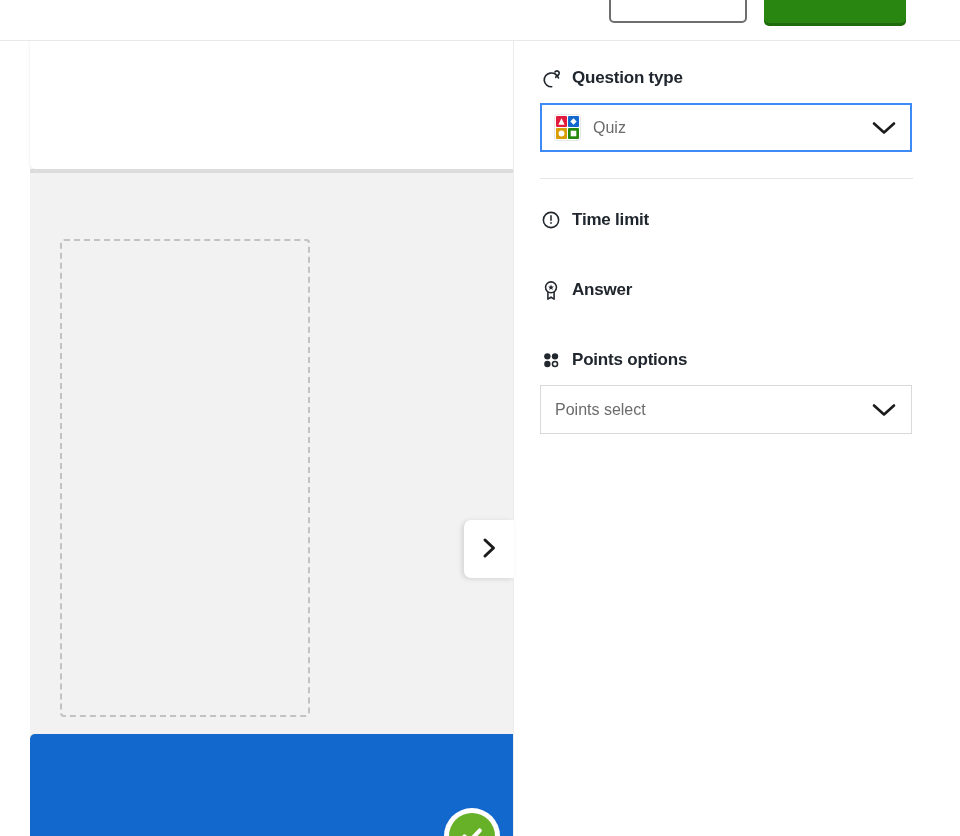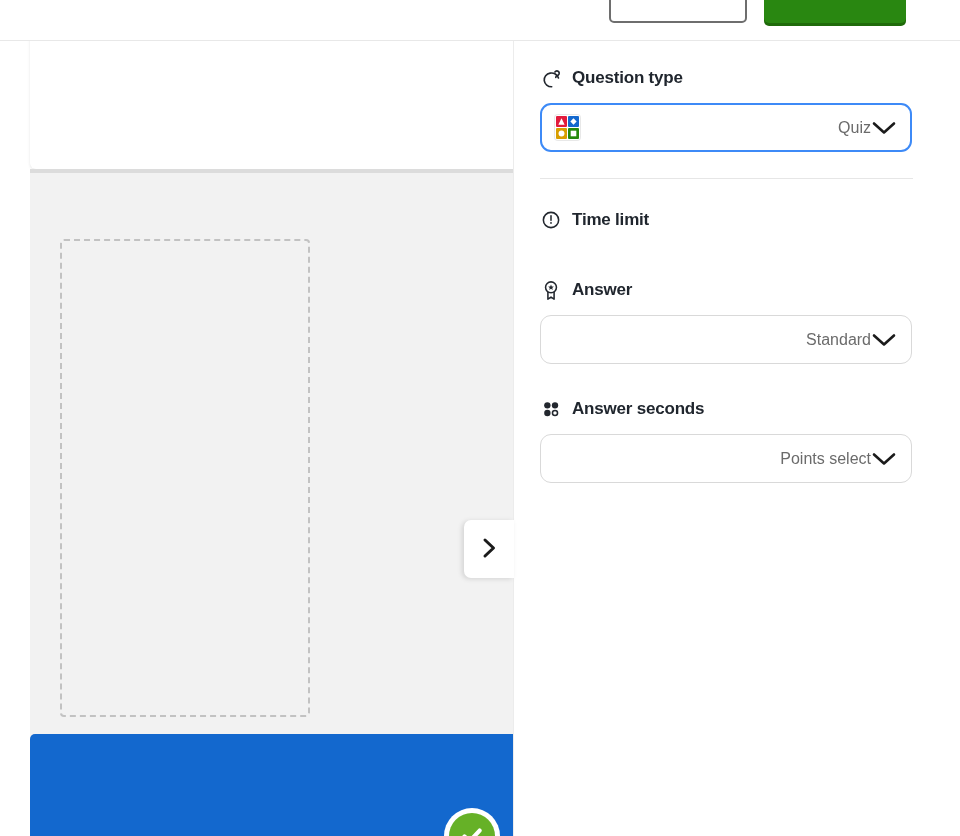--- a/index.html
+++ b/index.html
@@ -12,21 +12,20 @@
     background: #ffffff;
     font-family: "Liberation Sans", sans-serif;
   }
 
   #app {
     position: relative;
     width: 960px;
     height: 836px;
     background: #ffffff;
     overflow: hidden;
-    text-align: right;
   }
 
   
   .topbar {
     position: absolute;
     left: 0; top: 0;
     width: 960px;
     height: 41px;
     background: #ffffff;
     border-bottom: 1px solid #e8e8e8;
@@ -208,21 +207,21 @@
     font-weight: bold;
     color: #20262e;
     letter-spacing: -0.2px;
   }
 
   .select-box {
     position: relative;
     width: 372px;
     height: 49px;
     border: 1px solid #d9d9d9;
-    border-radius: 11px;
+    border-radius: 0;
     background: #ffffff;
     display: flex;
     align-items: center;
     padding: 0 14px;
     cursor: pointer;
   }
   .select-box.focused {
     border: 2px solid #3d8af7;
     padding: 0 13px;
   }
@@ -386,43 +385,35 @@
       <div class="sec-head">
         <span class="sec-icon">
           <svg width="20" height="21" viewBox="0 0 22 23" aria-hidden="true">
             <circle cx="11" cy="8" r="6" fill="none" stroke="#22272e" stroke-width="1.7"></circle>
             <polygon points="11,5 11.9,7.1 14.1,7.2 12.4,8.7 13,10.9 11,9.7 9,10.9 9.6,8.7 7.9,7.2 10.1,7.1" fill="#22272e"></polygon>
             <path d="M7.6 13.2 L7.6 21 L11 18.8 L14.4 21 L14.4 13.2" fill="none" stroke="#22272e" stroke-width="1.7" stroke-linejoin="round"></path>
           </svg>
         </span>
         <span class="sec-title">Answer</span>
       </div>
-      <div class="select-box">
-        <span class="select-value">Standard</span>
-        <span class="chev">
-          <svg width="26" height="16" viewBox="0 0 26 16" aria-hidden="true">
-            <path d="M3 3.5 L13 12.5 L23 3.5" fill="none" stroke="#1b1b1b" stroke-width="2.6" stroke-linecap="round" stroke-linejoin="round"></path>
-          </svg>
-        </span>
-      </div>
     </div>
 
     <div class="gap-md"></div>
 
     <div class="section">
       <div class="sec-head">
         <span class="sec-icon">
           <svg width="20" height="20" viewBox="0 0 22 22" aria-hidden="true">
             <circle cx="7" cy="7" r="3.5" fill="#22272e"></circle>
             <circle cx="15.4" cy="7" r="3.5" fill="#22272e"></circle>
             <circle cx="7" cy="15.4" r="3.5" fill="#22272e"></circle>
             <circle cx="15.4" cy="15.4" r="2.8" fill="none" stroke="#22272e" stroke-width="1.7"></circle>
           </svg>
         </span>
-        <span class="sec-title">Answer seconds</span>
+        <span class="sec-title">Points options</span>
       </div>
       <div class="select-box">
         <span class="select-value">Points select</span>
         <span class="chev">
           <svg width="26" height="16" viewBox="0 0 26 16" aria-hidden="true">
             <path d="M3 3.5 L13 12.5 L23 3.5" fill="none" stroke="#1b1b1b" stroke-width="2.6" stroke-linecap="round" stroke-linejoin="round"></path>
           </svg>
         </span>
       </div>
     </div>

